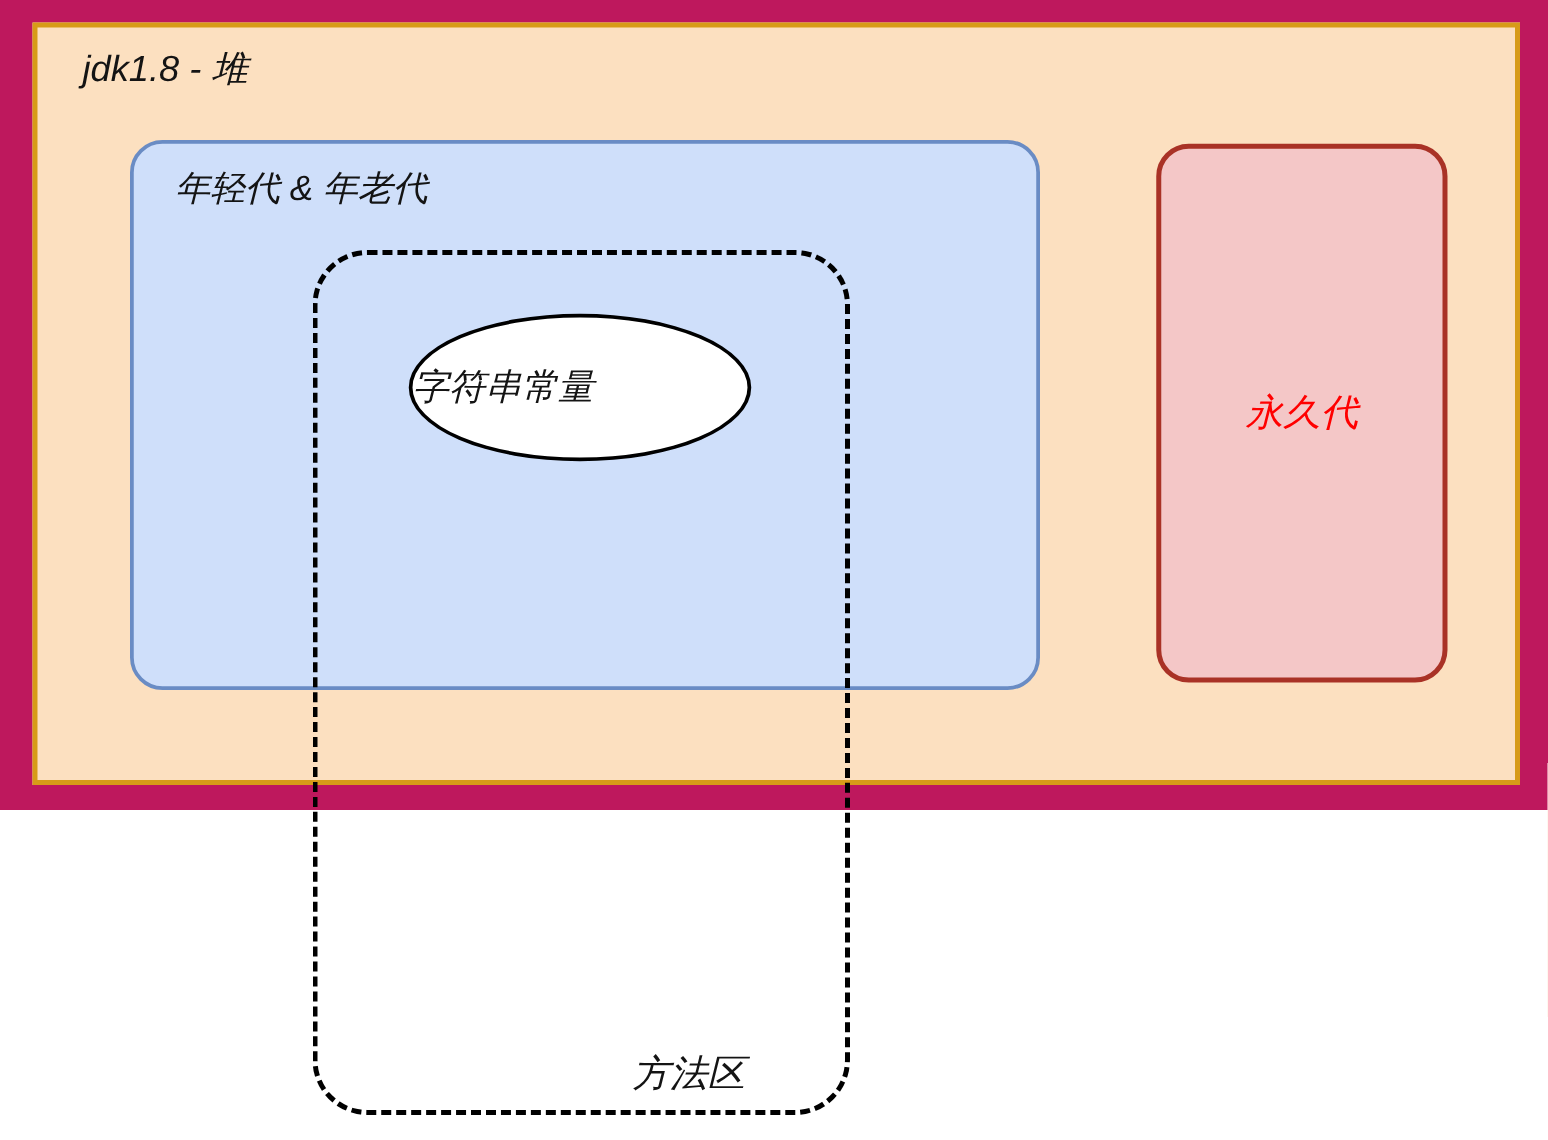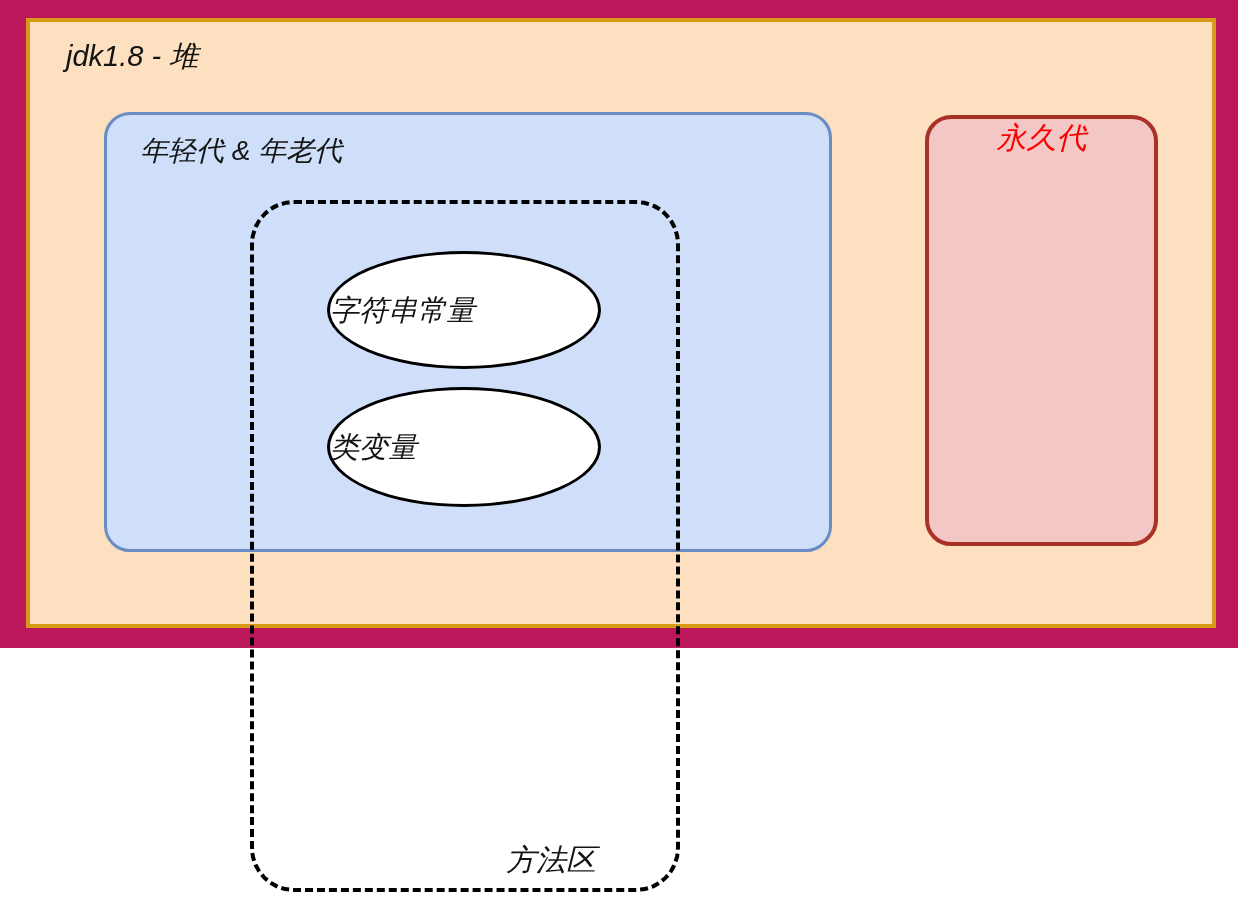--- a/index.html
+++ b/index.html
@@ -133,21 +133,21 @@
     top: 115px;
     width: 233px;
     height: 431px;
     background: #f4c7c7;
     border: 4px solid #a93226;
     border-radius: 26px;
     box-sizing: border-box;
     display: flex;
     flex-direction: column;
     align-items: center;
-    justify-content: flex-start;
+    justify-content: center;
   }
   .perm-text {
     font-size: 30px;
     line-height: 38px;
     color: #ff0000;
     text-align: center;
     white-space: nowrap;
   }
 </style>
 </head>
@@ -158,23 +158,20 @@
   <div class="heap-box"></div>
   <div class="heap-title">jdk1.8 - 堆</div>
 
   <div class="gen-box"></div>
   <div class="gen-title">年轻代 &amp; 年老代</div>
 
   <div class="ellipse ellipse-string-const">
     <span class="ellipse-text">字符串常量</span>
   </div>
 
-  <div class="ellipse ellipse-class-var">
-    <span class="ellipse-text">类变量</span>
-  </div>
 
   <div class="method-area"></div>
 
 
   <div class="method-area-label">方法区</div>
 
   <div class="perm-box">
     <div class="perm-text">永久代</div>
   </div>
 

